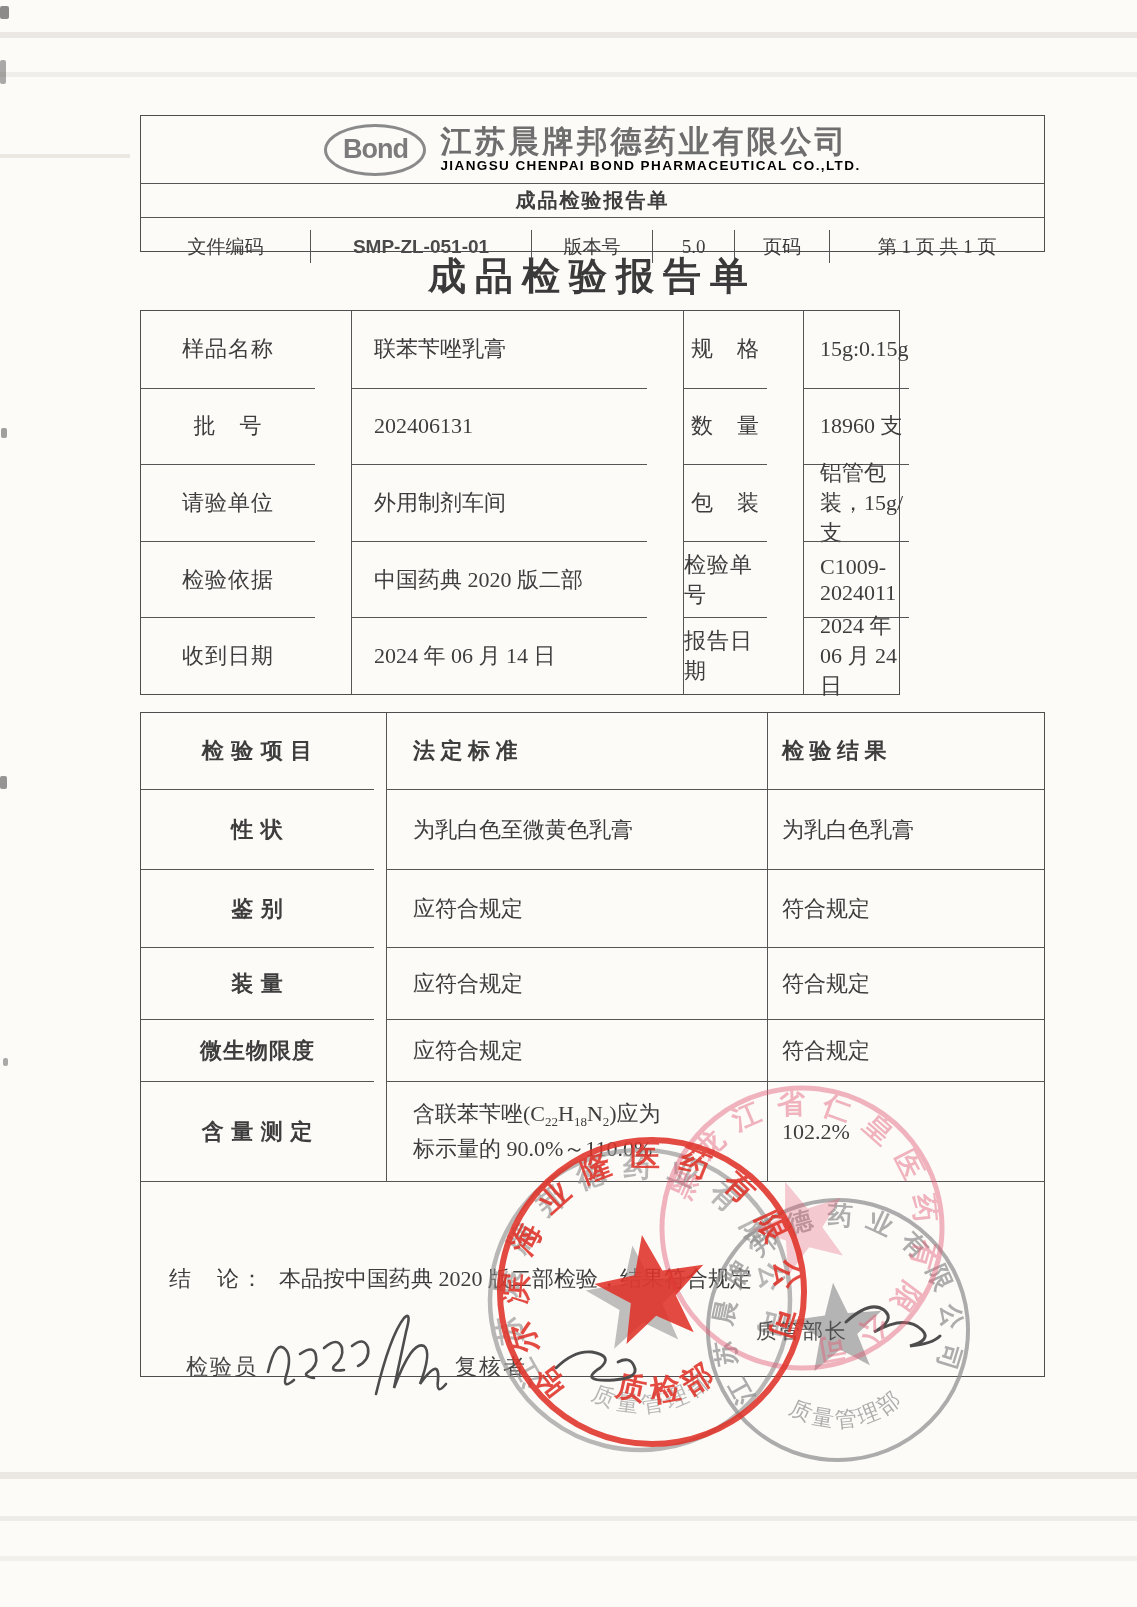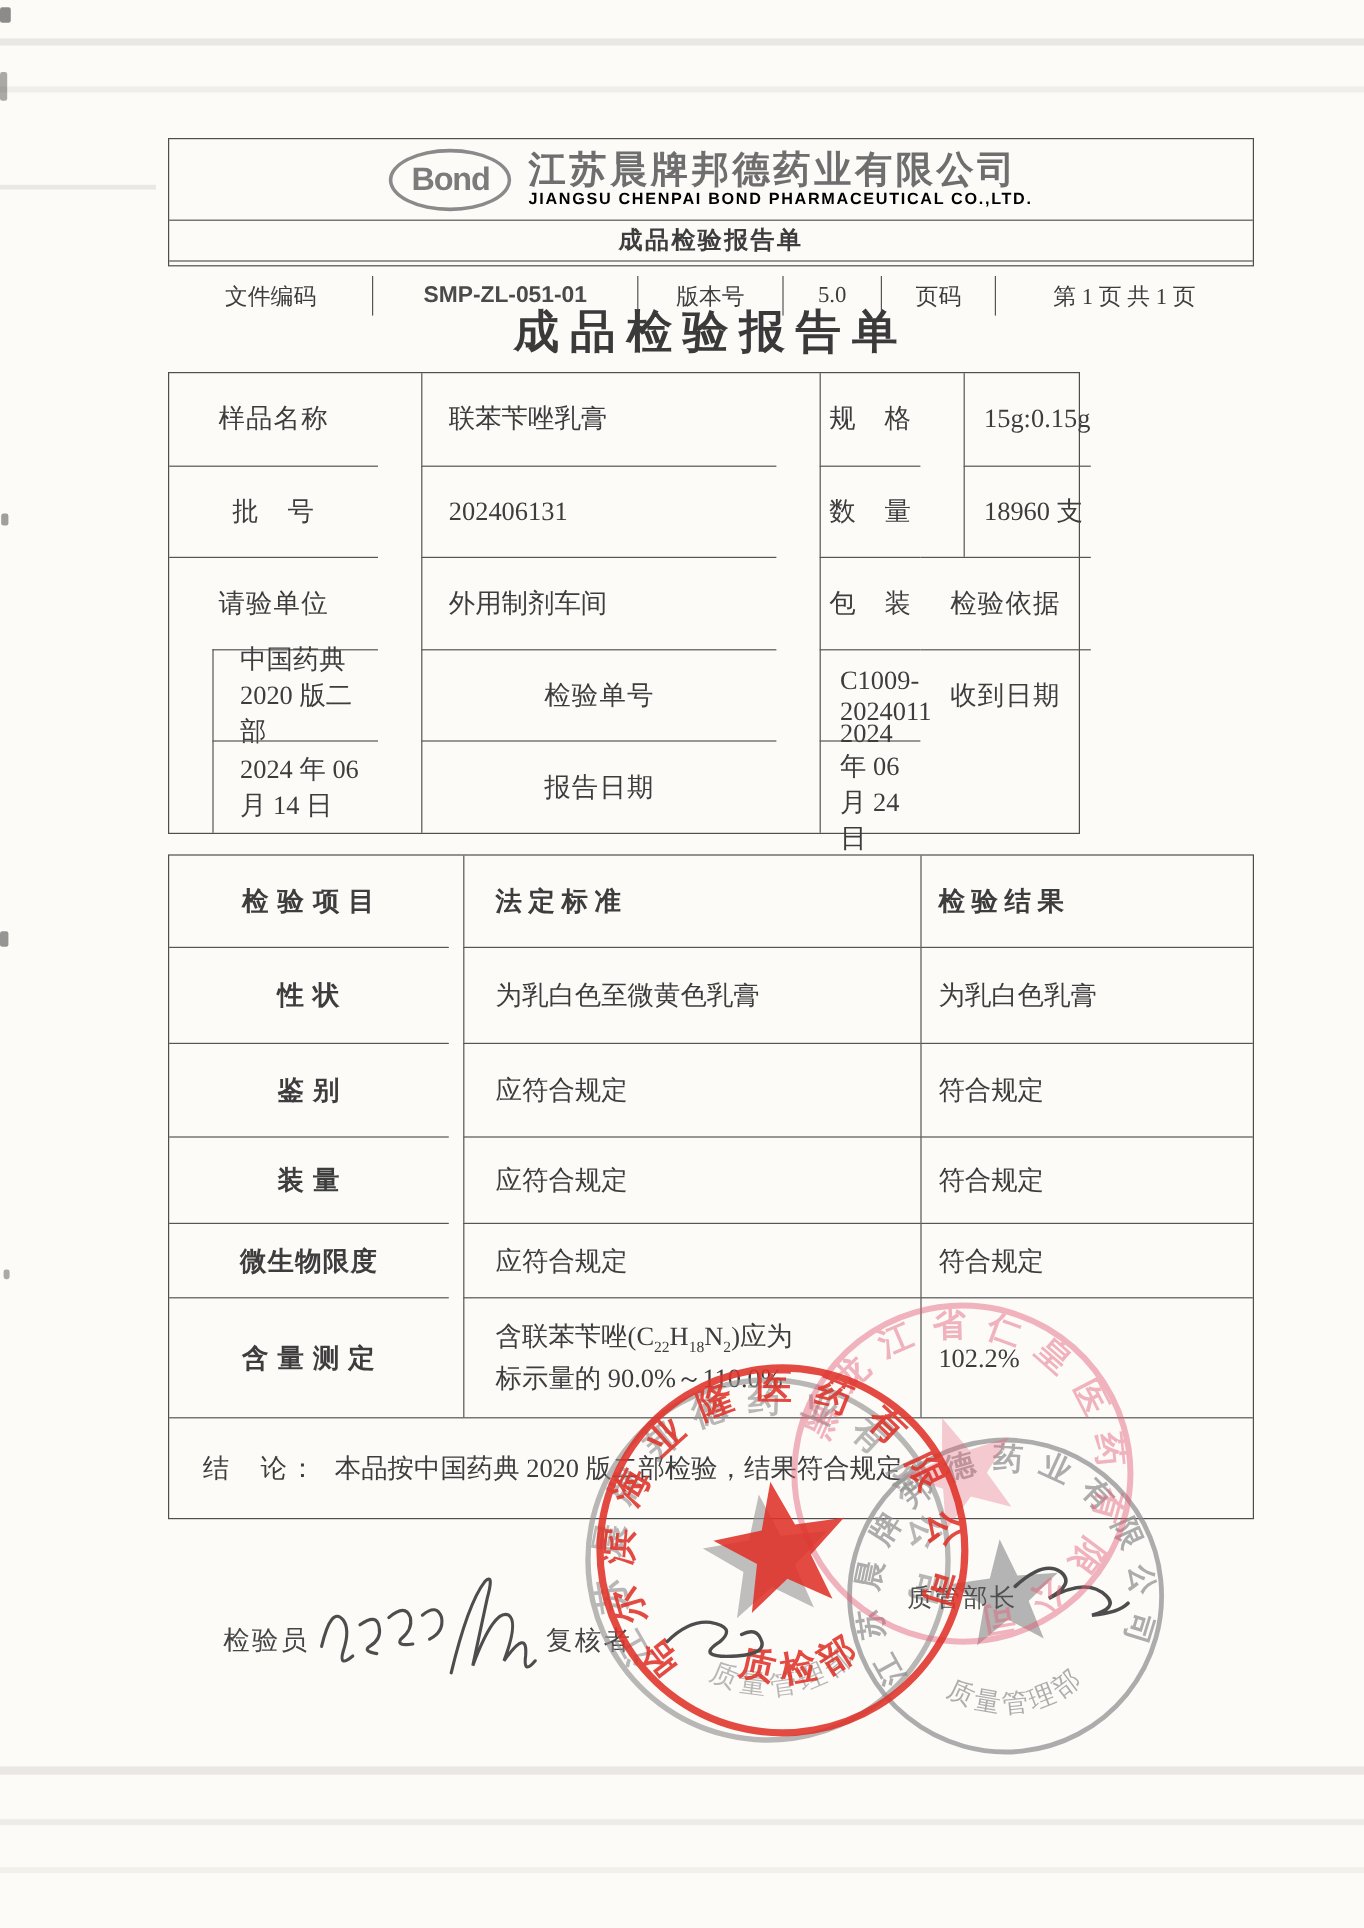--- a/index.html
+++ b/index.html
@@ -9,21 +9,21 @@
     background:#fcfbf8;
     overflow:hidden;
     font-family:"Liberation Serif","DejaVu Serif",serif;
     color:#3d3d3d;
   }
   
   .streak{position:absolute;left:0;width:100%;background:rgba(168,162,152,.20);}
   .speck{position:absolute;background:#2f2f2f;opacity:.55;border-radius:2px;}
   
   .hdr{
-    position:absolute;left:140px;top:115px;width:905px;height:107px;
+    position:absolute;left:140px;top:115px;width:905px;height:137px;
     border:1.5px solid #4e4e4e;box-sizing:border-box;
   }
   .hdr-logo-row{height:68px;border-bottom:1.3px solid #555;display:flex;align-items:center;justify-content:center;gap:14px;box-sizing:border-box;}
   .logo-oval{
     width:96px;height:46px;border:3.5px solid #8a8a8a;border-radius:50%;
     display:flex;align-items:center;justify-content:center;flex:0 0 auto;
     color:#7b7b7b;font-weight:bold;font-size:27px;font-family:"Liberation Sans","DejaVu Sans",sans-serif;
     letter-spacing:-1px;
   }
   .co-names{display:flex;flex-direction:column;align-items:flex-start;line-height:1.05;}
@@ -48,21 +48,21 @@
     display:grid;grid-template-columns:174px 332px 120px auto;grid-auto-rows:76.6px;
   }
   .info>div{box-sizing:border-box;display:flex;align-items:center;font-size:22px;}
   .info .lab{justify-content:center;letter-spacing:1px;}
   .info .val{justify-content:flex-start;padding-left:22px;}
   .info .val2{justify-content:flex-start;padding-left:16px;}
   .info .bl{border-left:1.3px solid #555;margin-left:36px;}
   .info .bt{border-top:1.3px solid #555;}
   
   .insp{
-    position:absolute;left:140px;top:712px;width:905px;height:554px;
+    position:absolute;left:140px;top:712px;width:905px;height:665px;
     border:1.5px solid #4e4e4e;box-sizing:border-box;
     display:grid;grid-template-columns:233px 393px auto;
     grid-template-rows:76px 80px 78px 72px 62px 100px auto;
   }
   .insp>div{box-sizing:border-box;display:flex;align-items:center;font-size:22px;}
   .insp .c1{justify-content:center;font-weight:bold;letter-spacing:1px;}
   .insp .c2{padding-left:26px;margin-left:12px;}
   .insp .c3{padding-left:14px;}
   .insp .hd{font-weight:bold;}
   .insp .bl{border-left:1.3px solid #555;}
@@ -122,20 +122,21 @@
     <div class="val2 bl">15g:0.15g</div>
 
     <div class="lab bt">批　号</div>
     <div class="val bl bt">202406131</div>
     <div class="lab bl bt">数　量</div>
     <div class="val2 bl bt">18960 支</div>
 
     <div class="lab bt">请验单位</div>
     <div class="val bl bt">外用制剂车间</div>
     <div class="lab bl bt">包　装</div>
+    <div class="val2 bl bt">铝管包装，15g/支</div>
 
     <div class="lab bt">检验依据</div>
     <div class="val bl bt">中国药典 2020 版二部</div>
     <div class="lab bl bt">检验单号</div>
     <div class="val2 bl bt">C1009-2024011</div>
 
     <div class="lab bt">收到日期</div>
     <div class="val bl bt">2024 年 06 月 14 日</div>
     <div class="lab bl bt">报告日期</div>
     <div class="val2 bl bt">2024 年 06 月 24 日</div>

